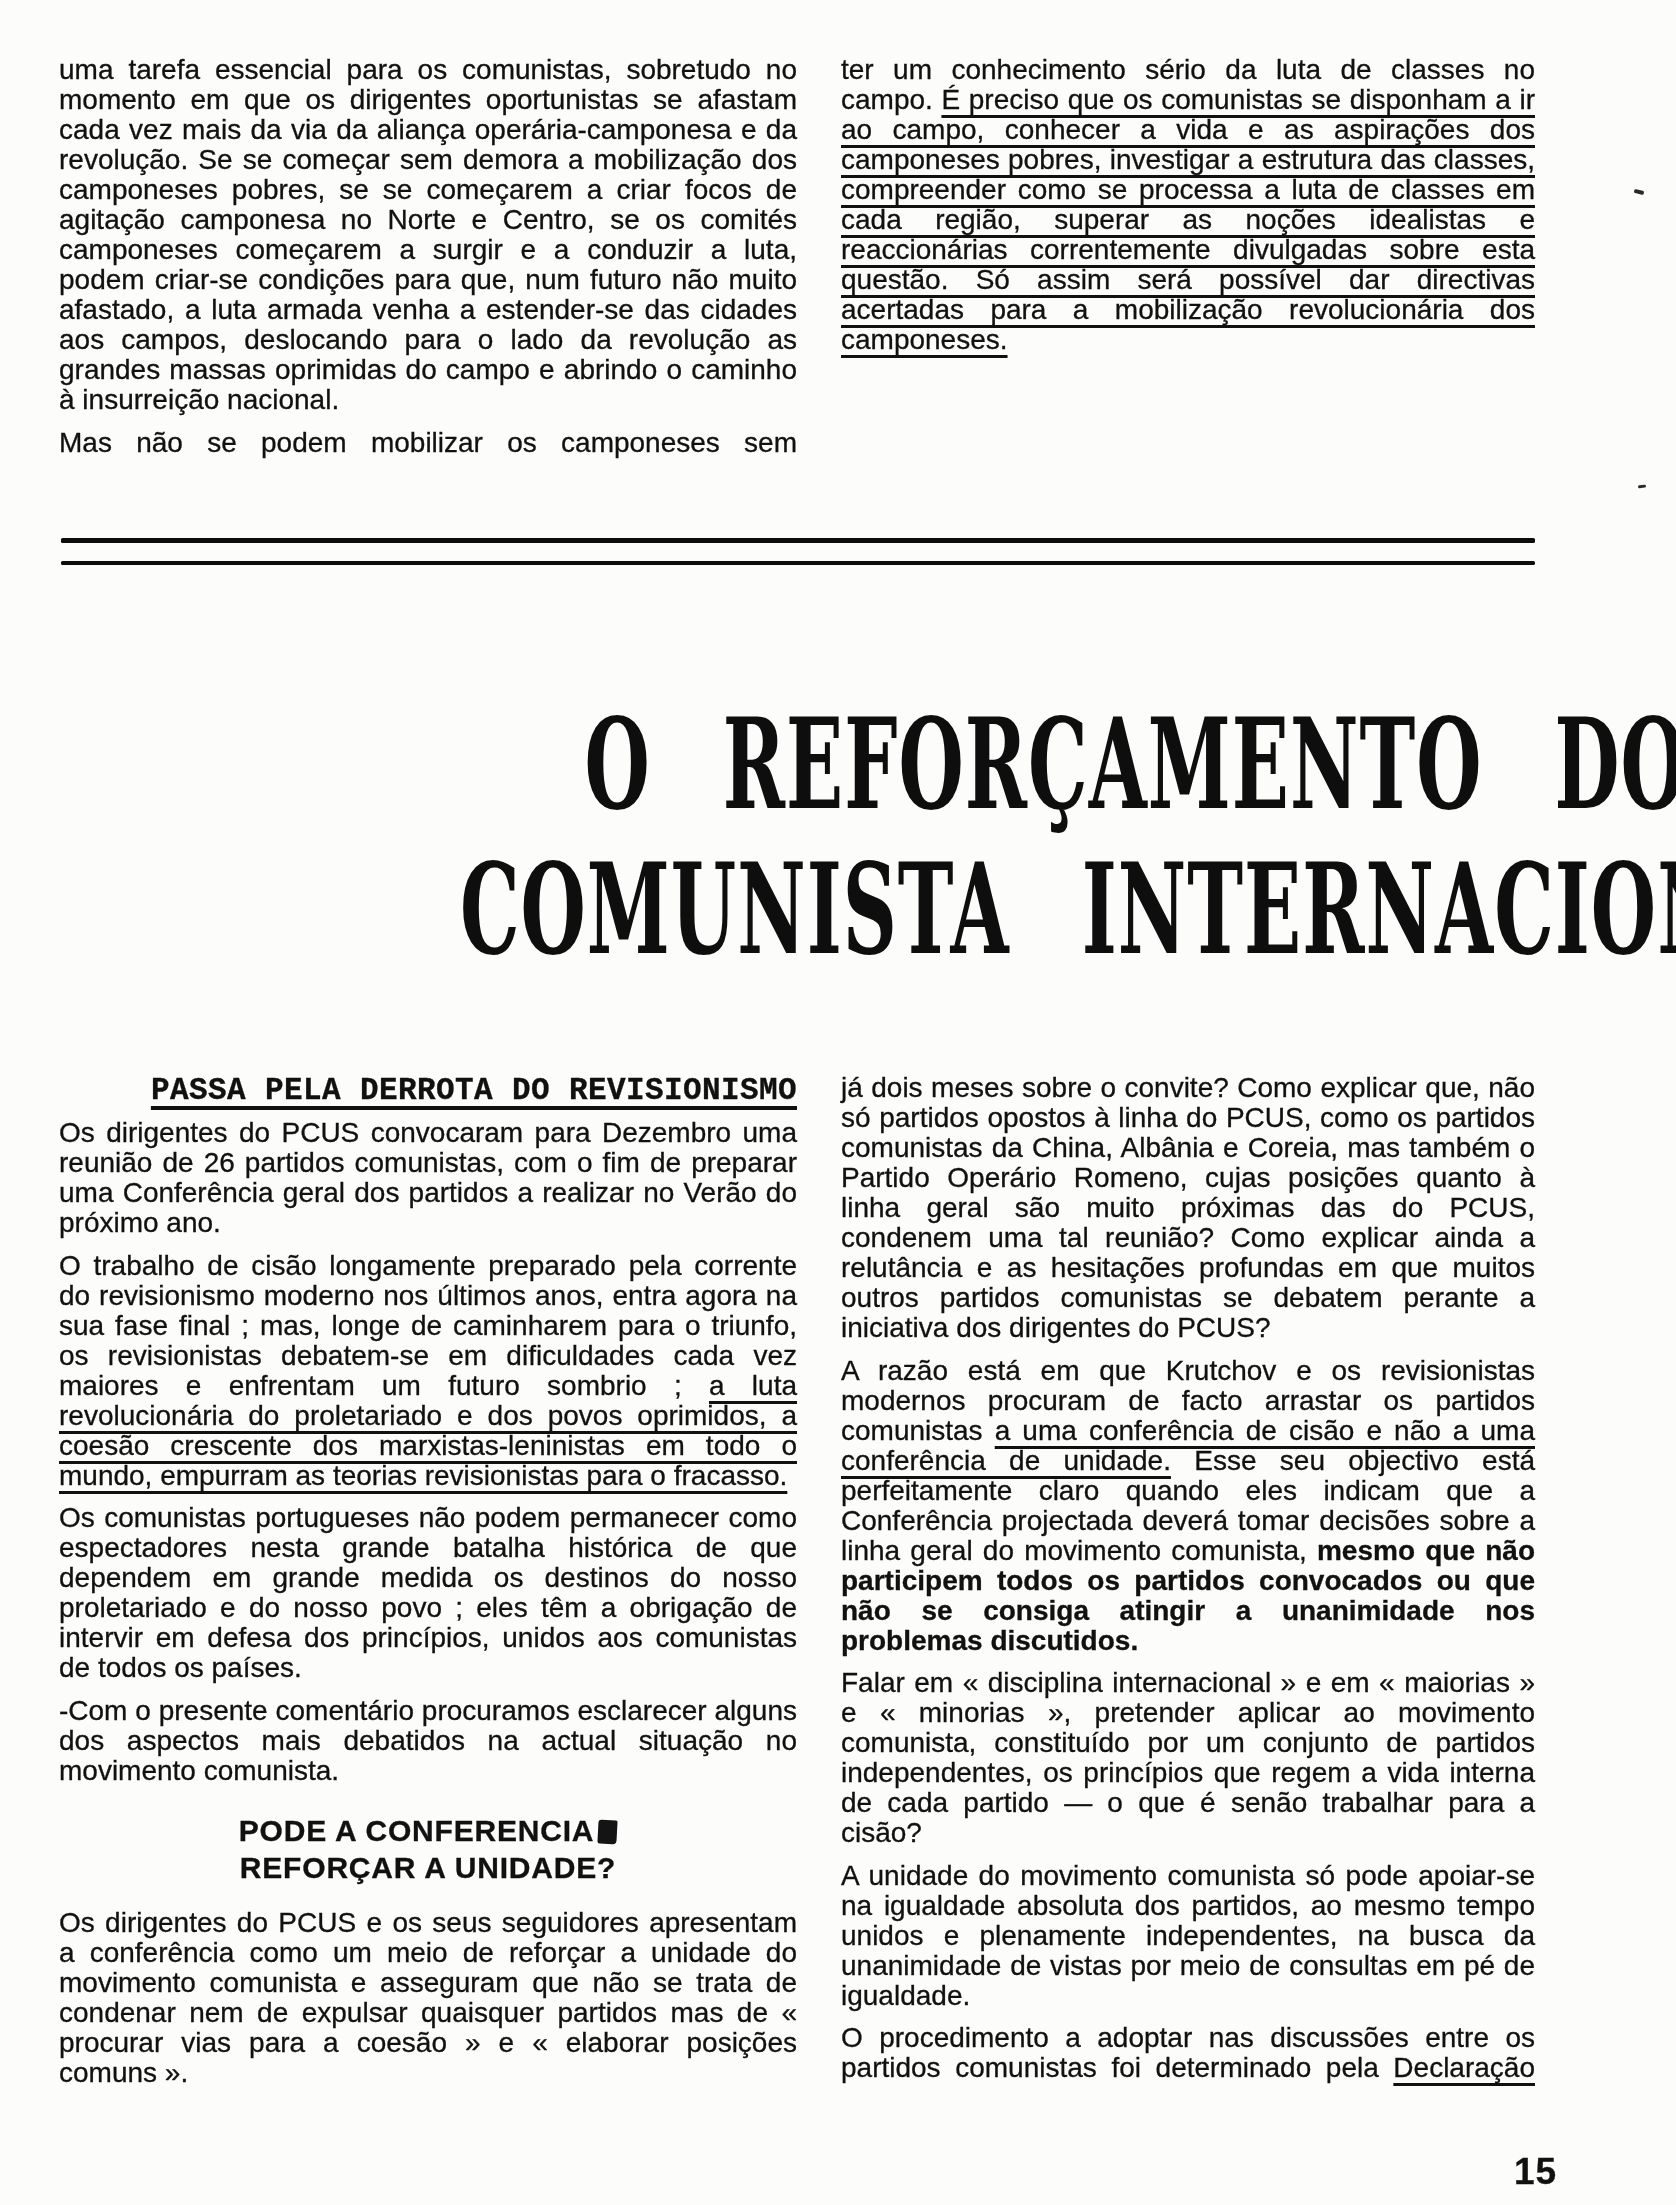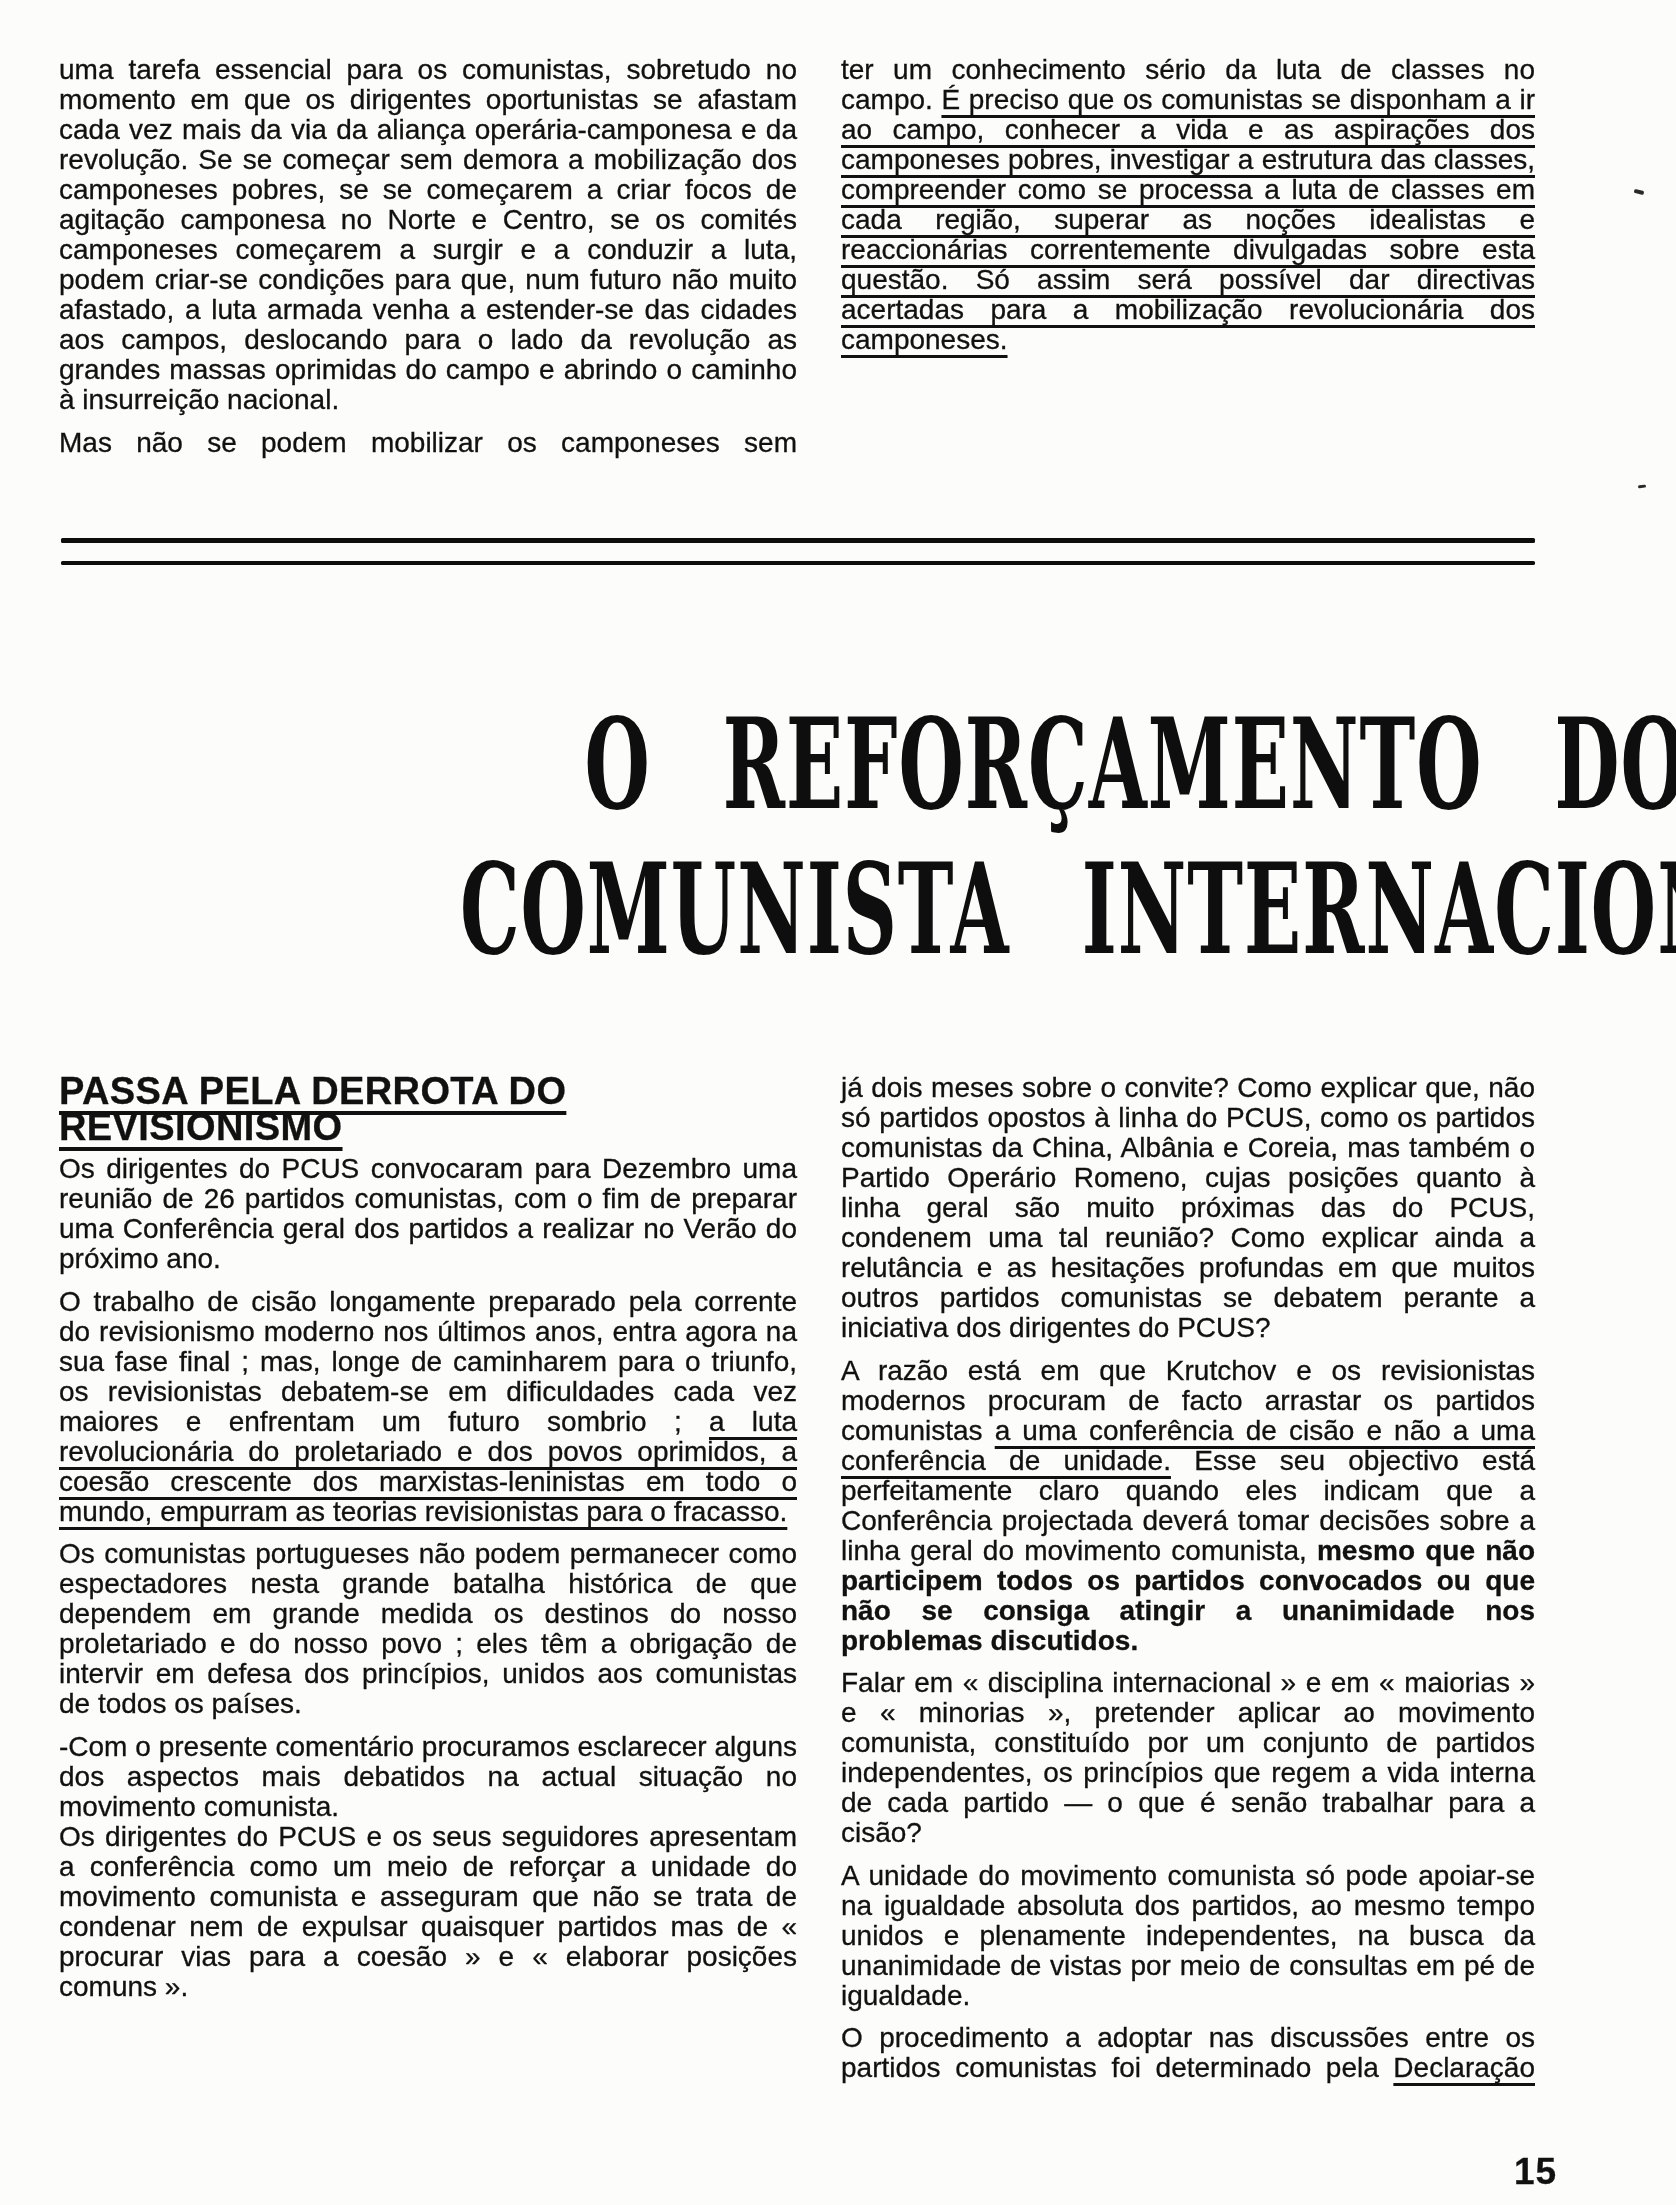--- a/index.html
+++ b/index.html
@@ -47,23 +47,24 @@
   .title-line{white-space:nowrap;}
   .title-line > span{
     display:inline-block;
     transform:scaleX(0.60);
     transform-origin:50% 50%;
     word-spacing:0.6em;
     letter-spacing:1.6px;
   }
   
   .section-heading{
-    font-size:38px;line-height:36px;font-weight:bold;
+    font-size:31px;line-height:36px;font-weight:bold;
     margin:0 0 9.4px;letter-spacing:0.4px;
-    text-align:left;
+    text-align:right;
+    font-family:Liberation Mono, monospace;
   }
   .section-heading .u{text-decoration-thickness:3.9px;text-underline-offset:7px;}
   .subheading{
     text-align:center;font-weight:bold;
     font-size:30px;line-height:37px;
     margin:26.6px 0 22px;letter-spacing:0.8px;
   }
   .blob{
     display:inline-block;width:19px;height:23.5px;
     background:#141414;border-radius:3.1px 1.6px 3.9px 2.3px;
@@ -110,20 +111,24 @@
 
   <div class="cols bottom-cols">
     <div class="col">
       <h2 class="section-heading"><span class="u">PASSA PELA DERROTA DO REVISIONISMO</span></h2>
       <div>
           <p><span>Os dirigentes do PCUS convocaram para Dezembro uma reunião de 26 partidos comunistas, com o fim de preparar uma Conferência geral dos partidos a realizar no Verão do próximo ano.</span></p>
           <p><span>O trabalho de cisão longamente preparado pela corrente do revisionismo moderno nos últimos anos, entra agora na sua fase final ; mas, longe de caminharem para o triunfo, os revisionistas debatem-se em dificuldades cada vez maiores e enfrentam um futuro sombrio ; </span><span class="u">a luta revolucionária do proletariado e dos povos oprimidos, a coesão crescente dos marxistas-leninistas em todo o mundo, empurram as teorias revisionistas para o fracasso.</span></p>
           <p><span>Os comunistas portugueses não podem permanecer como espectadores nesta grande batalha histórica de que dependem em grande medida os destinos do nosso proletariado e do nosso povo ; eles têm a obrigação de intervir em defesa dos princípios, unidos aos comunistas de todos os países.</span></p>
           <p><span>-Com o presente comentário procuramos esclarecer alguns dos aspectos mais debatidos na actual situação no movimento comunista.</span></p>
         </div>
+      <div class="subheading">
+        <div><span>PODE A CONFERENCIA</span><span class="blob"></span></div>
+        <div><span>REFORÇAR A UNIDADE?</span></div>
+      </div>
       <div>
           <p><span>Os dirigentes do PCUS e os seus seguidores apresentam a conferência como um meio de reforçar a unidade do movimento comunista e asseguram que não se trata de condenar nem de expulsar quaisquer partidos mas de « procurar vias para a coesão » e « elaborar posições comuns ».</span></p>
         </div>
     </div>
     <div class="col">
         <p><span>já dois meses sobre o convite? Como explicar que, não só partidos opostos à linha do PCUS, como os partidos comunistas da China, Albânia e Coreia, mas também o Partido Operário Romeno, cujas posições quanto à linha geral são muito próximas das do PCUS, condenem uma tal reunião? Como explicar ainda a relutância e as hesitações profundas em que muitos outros partidos comunistas se debatem perante a iniciativa dos dirigentes do PCUS?</span></p>
         <p><span>A razão está em que Krutchov e os revisionistas modernos procuram de facto arrastar os partidos comunistas </span><span class="u">a uma conferência de cisão e não a uma conferência de unidade.</span><span> Esse seu objectivo está perfeitamente claro quando eles indicam que a Conferência projectada deverá tomar decisões sobre a linha geral do movimento comunista, </span><span class="b">mesmo que não participem todos os partidos convocados ou que não se consiga atingir a unanimidade nos problemas discutidos.</span></p>
         <p><span>Falar em « disciplina internacional » e em « maiorias » e « minorias », pretender aplicar ao movimento comunista, constituído por um conjunto de partidos independentes, os princípios que regem a vida interna de cada partido — o que é senão trabalhar para a cisão?</span></p>
         <p><span>A unidade do movimento comunista só pode apoiar-se na igualdade absoluta dos partidos, ao mesmo tempo unidos e plenamente independentes, na busca da unanimidade de vistas por meio de consultas em pé de igualdade.</span></p>
         <p class="jlast"><span>O procedimento a adoptar nas discussões entre os partidos comunistas foi determinado pela </span><span class="u">Declaração</span></p>

